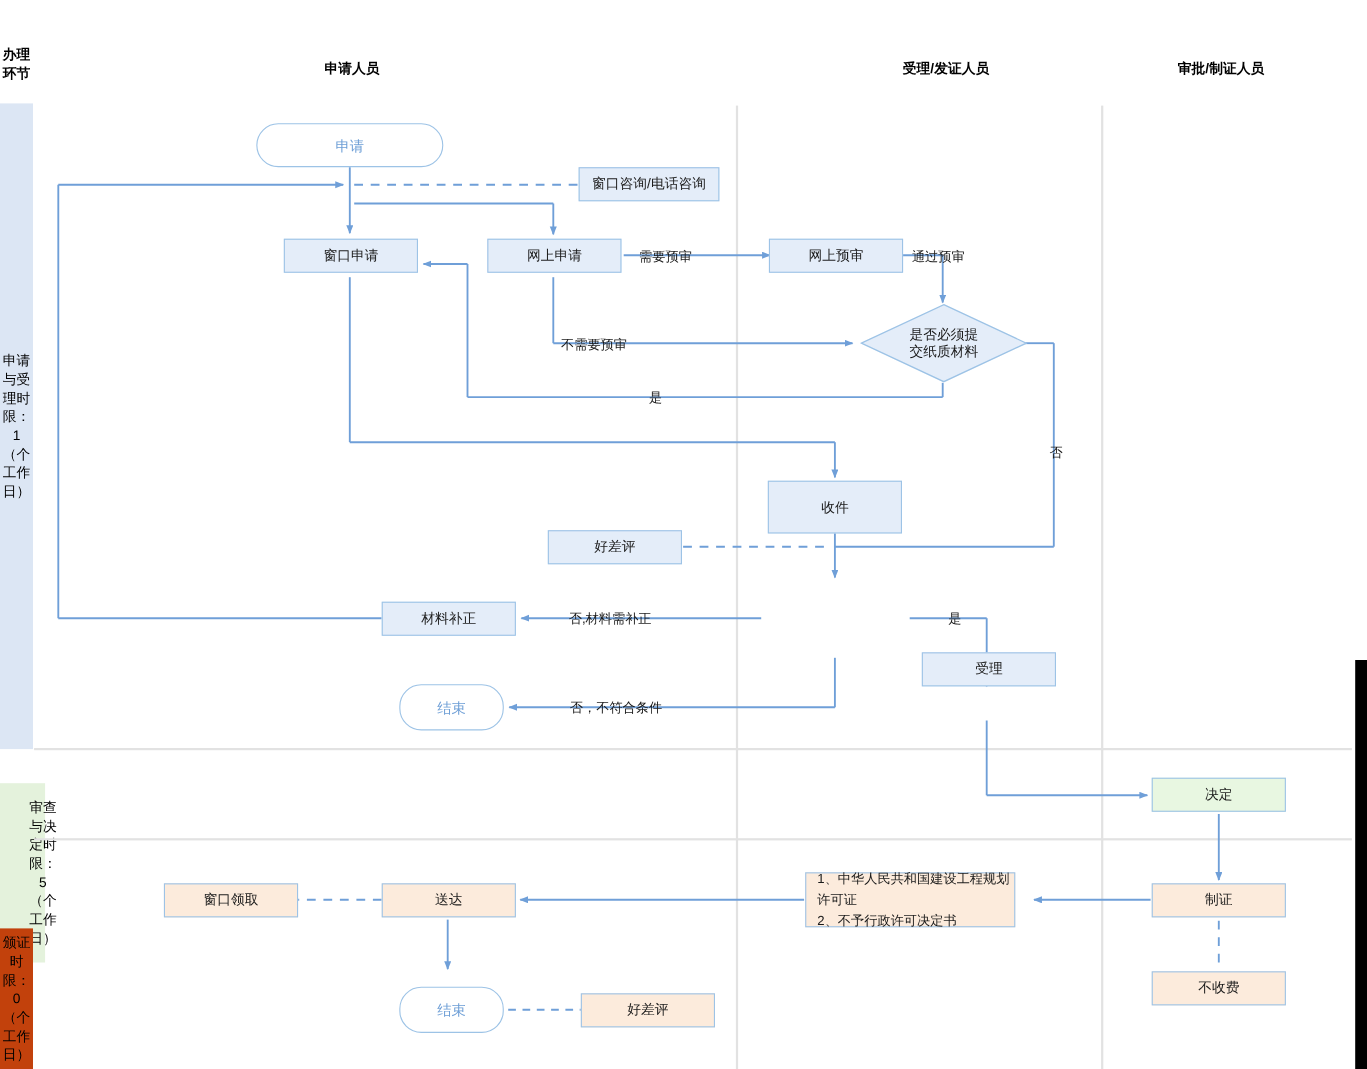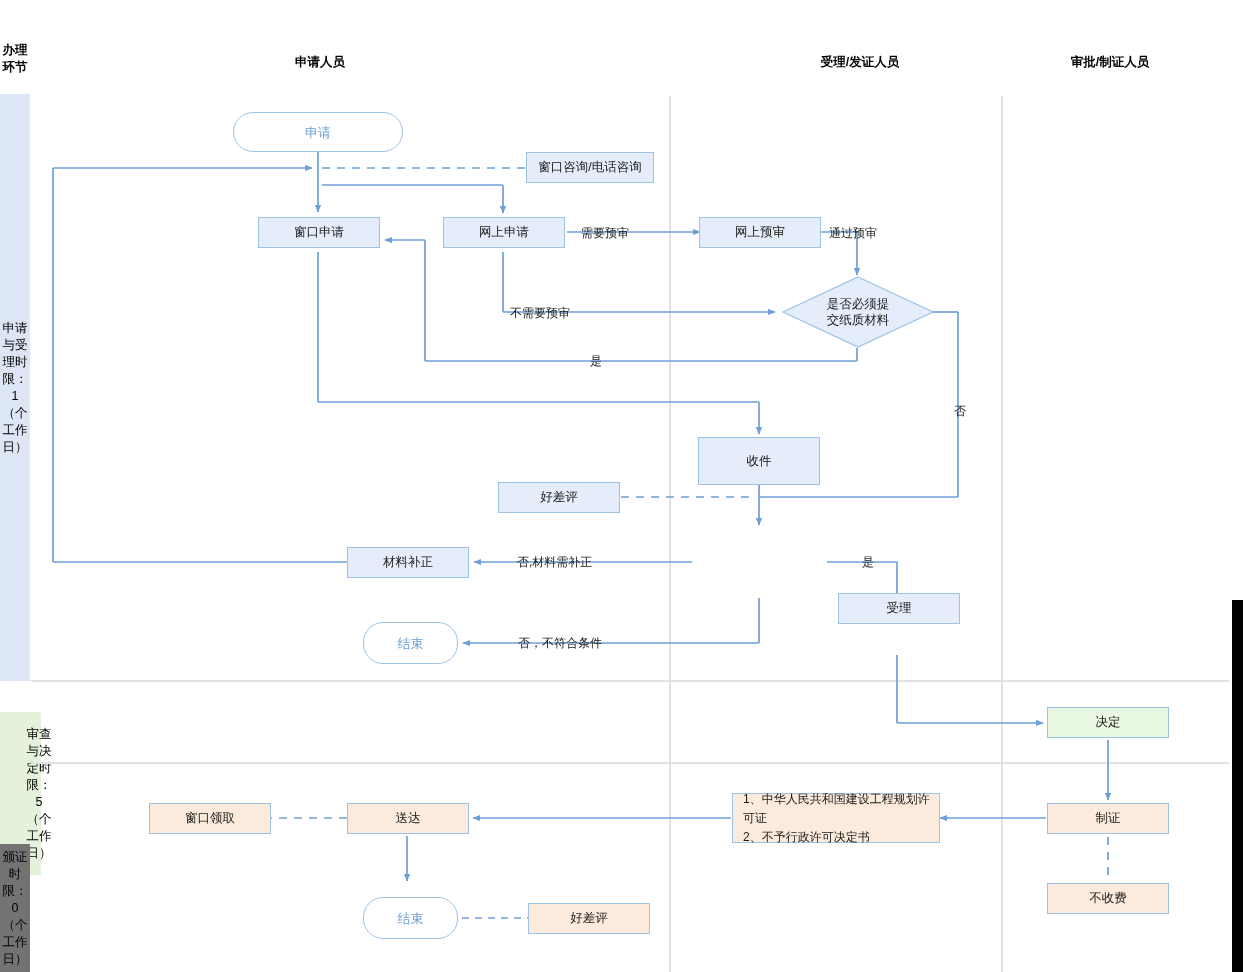--- a/index.html
+++ b/index.html
@@ -42,21 +42,21 @@
     font-size:12.5px;
     color:#000;
     line-height:17px;
     writing-mode:horizontal-tb;
     word-break:break-all;
     padding:0 2px;
   }
   .phase-head{ font-weight:bold; background:#fff; }
   .phase-a{ background:#dce6f4; }
   .phase-b{ background:#e4f2dc; }
-  .phase-c{ background:#737373; }
+  .phase-c{ background:#c2410c; }
 
   
   .lane-head{
     position:absolute;
     font-size:12.5px;
     font-weight:bold;
     color:#000;
     text-align:center;
     white-space:nowrap;
   }
@@ -269,21 +269,21 @@
   <div class="node term" style="left:363px;top:622px;width:95px;height:42px;">结束</div>
 
   <div class="node proc" style="left:838px;top:593px;width:122px;height:31px;">受理</div>
 
   <div class="node green" style="left:1047px;top:707px;width:122px;height:31px;">决定</div>
 
   <div class="node orange" style="left:1047px;top:803px;width:122px;height:31px;">制证</div>
 
   <div class="node orange" style="left:1047px;top:883px;width:122px;height:31px;">不收费</div>
 
-  <div class="node orange listbox" style="left:732px;top:793px;width:208px;height:50px;">1、中华人民共和国建设工程规划许可证
+  <div class="node orange listbox" style="left:732px;top:793px;width:191px;height:50px;">1、中华人民共和国建设工程规划许可证
 2、不予行政许可决定书</div>
 
   <div class="node orange" style="left:347px;top:803px;width:122px;height:31px;">送达</div>
 
   <div class="node orange" style="left:149px;top:803px;width:122px;height:31px;">窗口领取</div>
 
   <div class="node term" style="left:363px;top:897px;width:95px;height:42px;">结束</div>
 
   <div class="node orange" style="left:528px;top:903px;width:122px;height:31px;">好差评</div>
 

